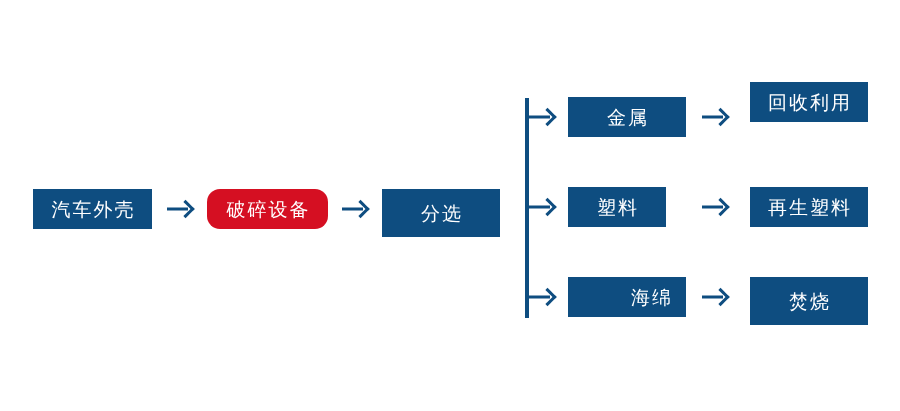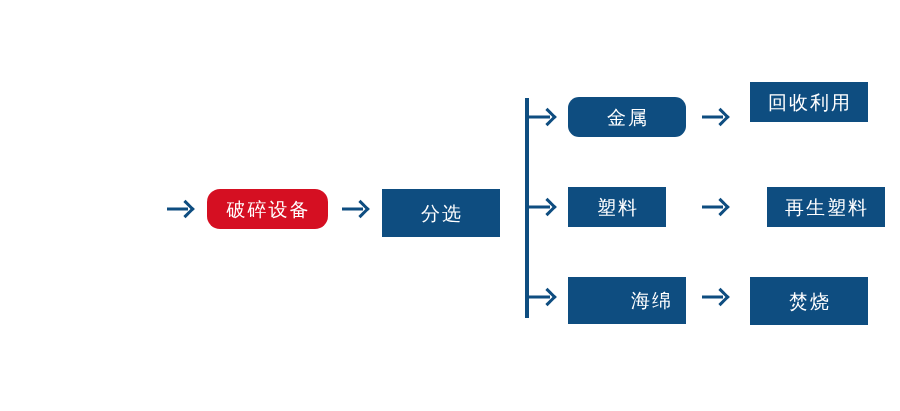--- a/index.html
+++ b/index.html
@@ -65,20 +65,21 @@
     position: absolute;
     width: 4px;
     background: #0e4d80;
   }
 </style>
 </head>
 <body>
 
 <div id="diagram">
 
+  <div class="node blue" style="left:33px; top:189px; width:119px; height:40px;">汽车外壳</div>
 
   <div class="arrow" style="left:167px; top:198px; width:26px;">
     <span class="shaft" style="width:21px;"></span>
     <span class="head" style="left:12px;"></span>
   </div>
 
   <div class="node red" style="left:207px; top:189px; width:121px; height:40px;">破碎设备</div>
 
   <div class="arrow" style="left:342px; top:198px; width:26px;">
     <span class="shaft" style="width:21px;"></span>
@@ -87,49 +88,49 @@
 
   <div class="node blue" style="left:382px; top:189px; width:118px; height:48px;">分选</div>
 
   <div class="trunk" style="left:525px; top:98px; height:220px;"></div>
 
   <div class="arrow" style="left:529px; top:106px; width:26px;">
     <span class="shaft" style="width:21px;"></span>
     <span class="head" style="left:12px;"></span>
   </div>
 
-  <div class="node blue" style="left:568px; top:97px; width:118px; height:40px;border-radius:11px;">金属</div>
+  <div class="node blue" style="left:568px; top:97px; width:118px; height:40px;">金属</div>
 
   <div class="arrow" style="left:702px; top:106px; width:26px;">
     <span class="shaft" style="width:21px;"></span>
     <span class="head" style="left:12px;"></span>
   </div>
 
   <div class="node blue" style="left:750px; top:82px; width:118px; height:40px;">回收利用</div>
 
   <div class="arrow" style="left:529px; top:196px; width:26px;">
     <span class="shaft" style="width:21px;"></span>
     <span class="head" style="left:12px;"></span>
   </div>
 
   <div class="node blue" style="left:568px; top:187px; width:98px; height:40px;">塑料</div>
 
   <div class="arrow" style="left:702px; top:196px; width:26px;">
     <span class="shaft" style="width:21px;"></span>
     <span class="head" style="left:12px;"></span>
   </div>
 
-  <div class="node blue" style="left:750px; top:187px; width:118px; height:40px;margin-left:17px;">再生塑料</div>
+  <div class="node blue" style="left:750px; top:187px; width:118px; height:40px;">再生塑料</div>
 
   <div class="arrow" style="left:529px; top:286px; width:26px;">
     <span class="shaft" style="width:21px;"></span>
     <span class="head" style="left:12px;"></span>
   </div>
 
-  <div class="node blue" style="left:568px; top:277px; width:118px; height:47px;padding-left:48px;">海绵</div>
+  <div class="node blue" style="left:568px; top:277px; width:118px; height:40px;padding-left:48px;">海绵</div>
 
   <div class="arrow" style="left:702px; top:286px; width:26px;">
     <span class="shaft" style="width:21px;"></span>
     <span class="head" style="left:12px;"></span>
   </div>
 
   <div class="node blue" style="left:750px; top:277px; width:118px; height:48px;">焚烧</div>
 
 </div>
 

